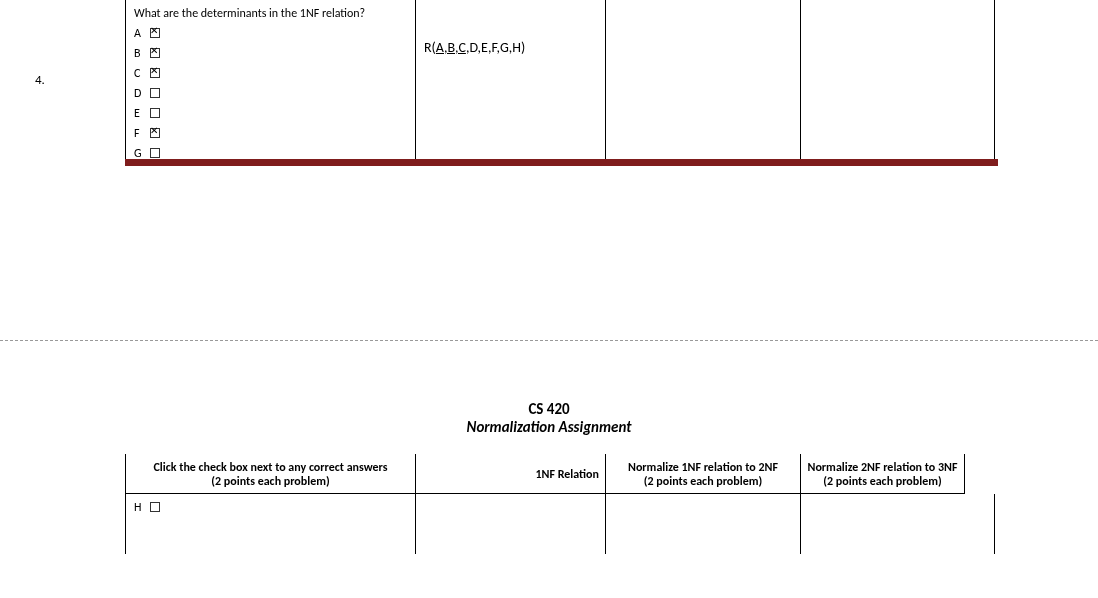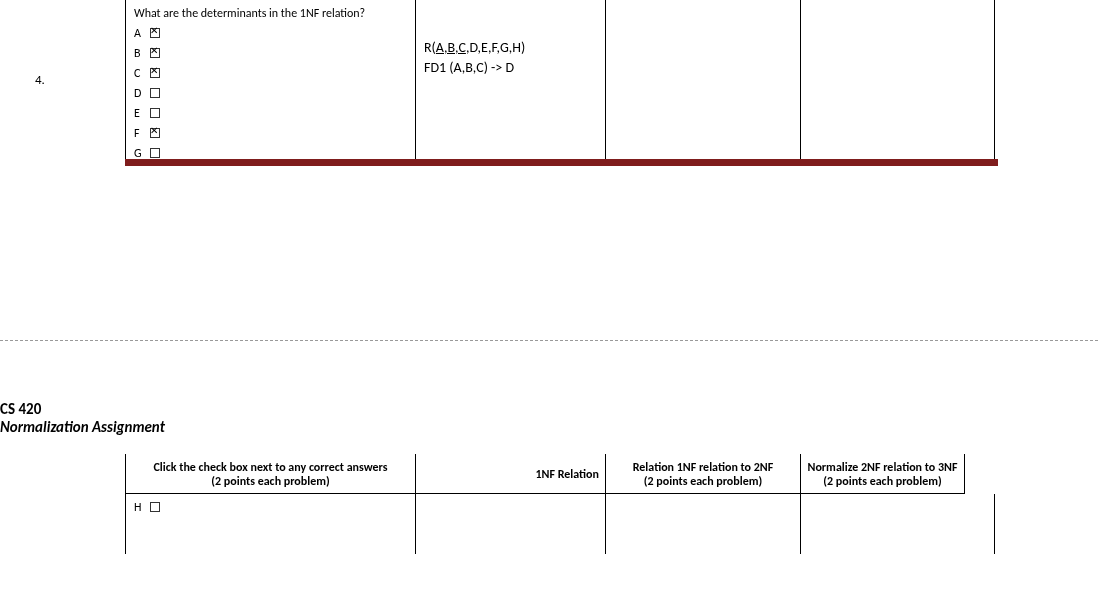--- a/index.html
+++ b/index.html
@@ -91,21 +91,21 @@
       padding-top: 32px;
       line-height: 1.4;
     }
     .fd-line {
       white-space: nowrap;
     }
     .underline {
       text-decoration: underline;
     }
     .title-block {
-      text-align: left;
+      text-align: center;
       font-weight: bold;
       margin-bottom: 18px;
     }
     .title-line1 { font-size: 15px; }
     .title-line2 { font-size: 15px; font-style: italic; }
     .table-bottom {
       position: relative;
       margin-left: 125px;
       margin-right: 100px;
       height: 100px;
@@ -176,21 +176,20 @@
         <span class="cb checked"></span>
       </div>
       <div class="opt">
         <span class="opt-label">G</span>
         <span class="cb"></span>
       </div>
     </div>
     <div class="col col2">
       <div class="fd-block">
         <div class="fd-line"><span>R(</span><span class="underline">A,B,C</span><span>,D,E,F,G,H)</span></div>
-        <div class="fd-line">FD1  (A,B,C) -&gt; D</div>
       </div>
     </div>
     <div class="col col3"></div>
     <div class="col col4"></div>
   </div>
 </div>
 
 <div class="page-break"></div>
 
 <div class="page-bottom">
@@ -201,21 +200,21 @@
   <div class="table-bottom">
     <div class="hdr-row">
       <div class="hdr-cell hc1">
         <div>Click the check box next to any correct answers</div>
         <div>(2 points each problem)</div>
       </div>
       <div class="hdr-cell hc2">
         <div>1NF Relation</div>
       </div>
       <div class="hdr-cell hc3">
-        <div>Relation 1NF relation to 2NF</div>
+        <div>Normalize 1NF relation to 2NF</div>
         <div>(2 points each problem)</div>
       </div>
       <div class="hdr-cell hc4">
         <div>Normalize 2NF relation to 3NF</div>
         <div>(2 points each problem)</div>
       </div>
     </div>
     <div class="body-row">
       <div class="body-cell bc1">
         <div class="opt">

